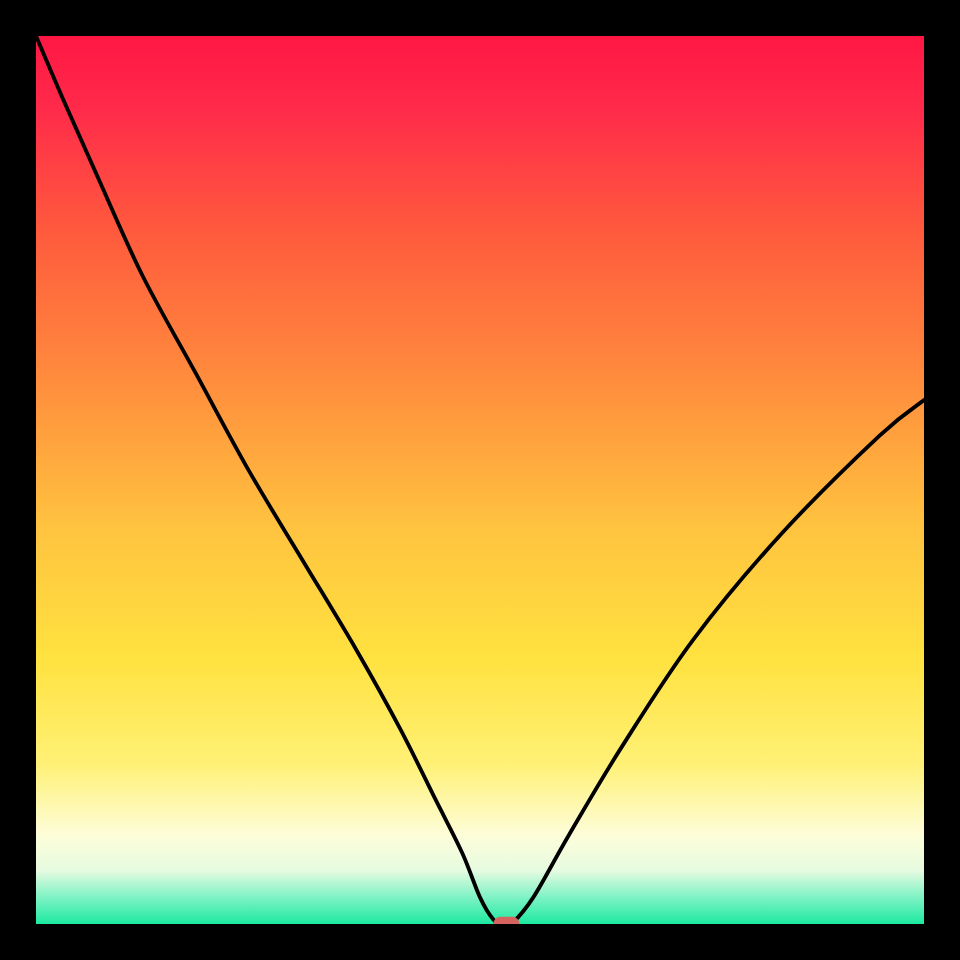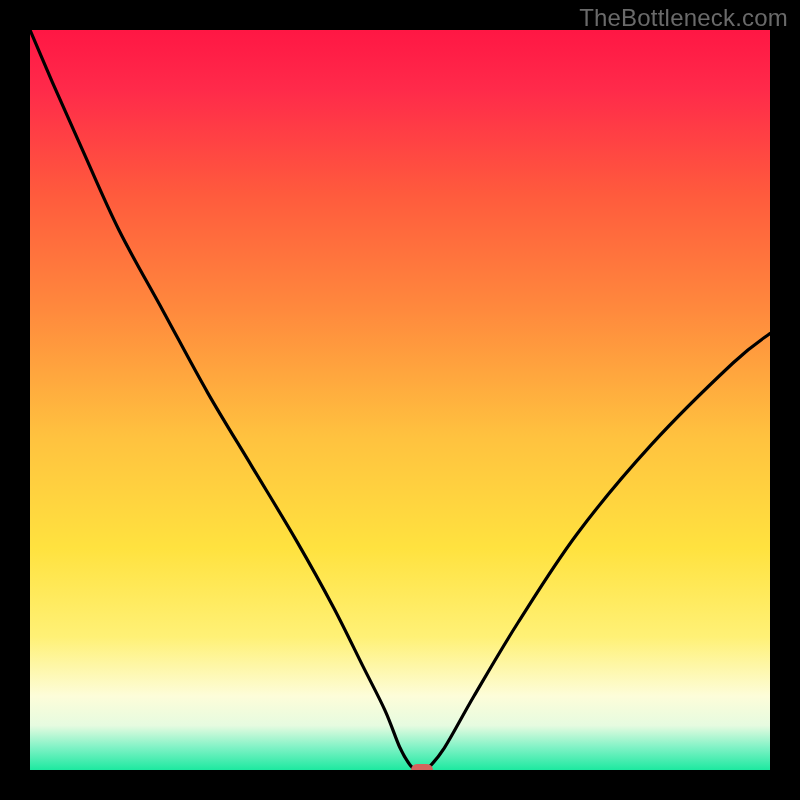--- a/index.html
+++ b/index.html
@@ -48,21 +48,20 @@
     border-radius: 6px;
     transform: translate(-50%, -50%);
     z-index: 4;
   }
 </style>
 </head>
 <body>
 
 <div class="frame">
 
-  <div class="watermark">TheBottleneck.com</div>
 
   <div class="plot">
     <svg viewBox="0 0 740 740" preserveAspectRatio="none">
       <defs>
         <linearGradient id="bg-grad" x1="0" y1="0" x2="0" y2="1">
           <stop offset="0%" stop-color="#ff1744"></stop>
           <stop offset="8%" stop-color="#ff2a4a"></stop>
           <stop offset="22%" stop-color="#ff5a3d"></stop>
           <stop offset="38%" stop-color="#ff8a3d"></stop>
           <stop offset="55%" stop-color="#ffc23f"></stop>

